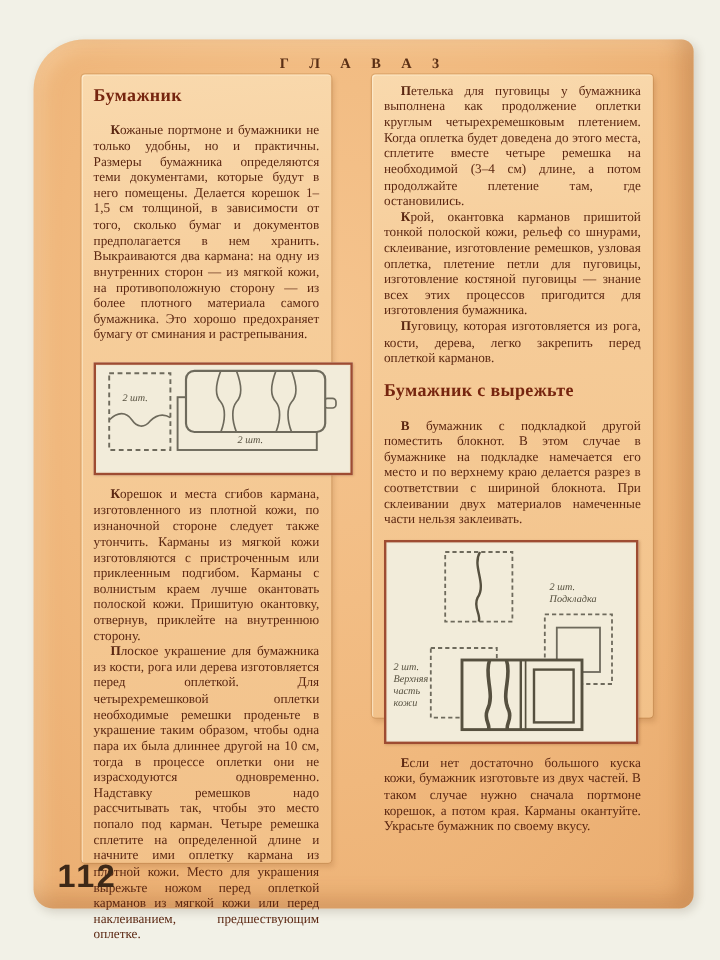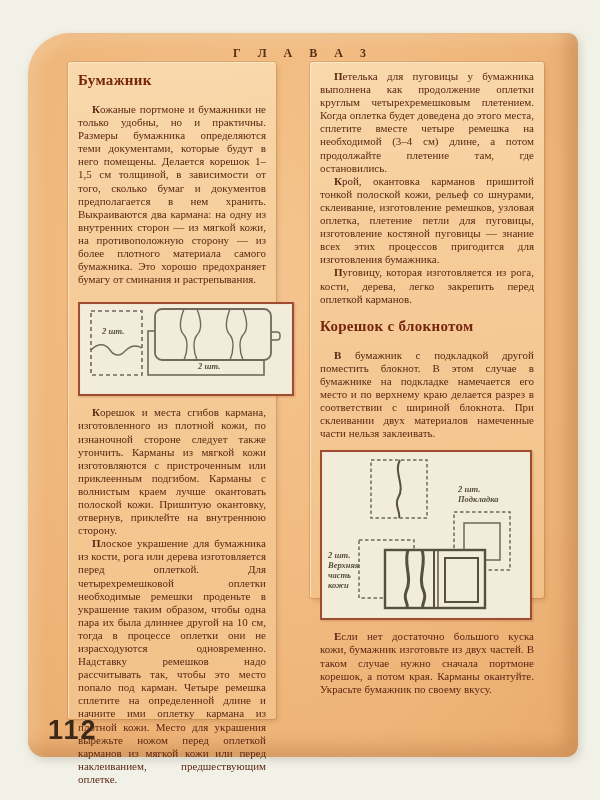--- a/index.html
+++ b/index.html
@@ -43,21 +43,20 @@
     font-size:11px; line-height:13.1px; color:#5b2712;
     text-align:justify; text-indent:14px;
   }
   p.body::first-letter { font-weight:bold; }
   .diagram {
     position:relative;
     background:#f2ecda;
     border:2px solid #9e4c32;
     box-shadow: inset 0 0 0 1px rgba(240,230,205,0.8), 1px 1px 2px rgba(120,60,20,0.25);
     margin:10px 0;
-    font-weight:bold;
   }
   .diagram-1 { width:216px; height:94px; }
   .diagram-2 { width:212px; height:170px; }
   .diagram svg { display:block; width:100%; height:100%; }
   .piece-label {
     position:absolute; font-style:italic; font-size:8.5px;
     color:#56503f; white-space:pre-line; line-height:10px;
   }
   .page-number {
     position:absolute; left:20px; top:682px;
@@ -102,21 +101,21 @@
 
     <p class="body">Корешок и места сгибов кармана, изготовленного из плотной кожи, по изнаночной стороне следует также утончить. Карманы из мягкой кожи изготовляются с пристроченным или приклеенным подгибом. Карманы с волнистым краем лучше окантовать полоской кожи. Пришитую окантовку, отвернув, приклейте на внутреннюю сторону.</p>
     <p class="body">Плоское украшение для бумажника из кости, рога или дерева изготовляется перед оплеткой. Для четырехремешковой оплетки необходимые ремешки проденьте в украшение таким образом, чтобы одна пара их была длиннее другой на 10 см, тогда в процессе оплетки они не израсходуются одновременно. Надставку ремешков надо рассчитывать так, чтобы это место попало под карман. Четыре ремешка сплетите на определенной длине и начните ими оплетку кармана из плотной кожи. Место для украшения вырежьте ножом перед оплеткой карманов из мягкой кожи или перед наклеиванием, предшествующим оплетке.</p>
   </div>
 
   <div class="panel panel-right">
     <p class="body">Петелька для пуговицы у бумажника выполнена как продолжение оплетки круглым четырехремешковым плетением. Когда оплетка будет доведена до этого места, сплетите вместе четыре ремешка на необходимой (3–4 см) длине, а потом продолжайте плетение там, где остановились.</p>
     <p class="body">Крой, окантовка карманов пришитой тонкой полоской кожи, рельеф со шнурами, склеивание, изготовление ремешков, узловая оплетка, плетение петли для пуговицы, изготовление костяной пуговицы — знание всех этих процессов пригодится для изготовления бумажника.</p>
     <p class="body">Пуговицу, которая изготовляется из рога, кости, дерева, легко закрепить перед оплеткой карманов.</p>
 
-    <h2 class="article-heading second">Корешок с блокнотом</h2>
+    <h2 class="article-heading second">Бумажник с вырежьте</h2>
     <p class="body">В бумажник с подкладкой другой поместить блокнот. В этом случае в бумажнике на подкладке намечается его место и по верхнему краю делается разрез в соответствии с шириной блокнота. При склеивании двух материалов намеченные части нельзя заклеивать.</p>
 
     <div class="diagram diagram-2">
       <svg viewBox="0 0 208 166">
 
         <rect x="49" y="8" width="56" height="58" fill="none" stroke="#6e6a5c" stroke-width="1.5" stroke-dasharray="3.5 2.5"></rect>
         <path d="M78,8 C71,20 84,34 76,46 C72,54 79,60 77,66" fill="none" stroke="#56503f" stroke-width="2"></path>
 
         <rect x="132" y="60" width="56" height="58" fill="none" stroke="#6e6a5c" stroke-width="1.5" stroke-dasharray="3.5 2.5"></rect>
         <rect x="142" y="71" width="36" height="37" fill="none" stroke="#6e6a5c" stroke-width="1.5"></rect>

